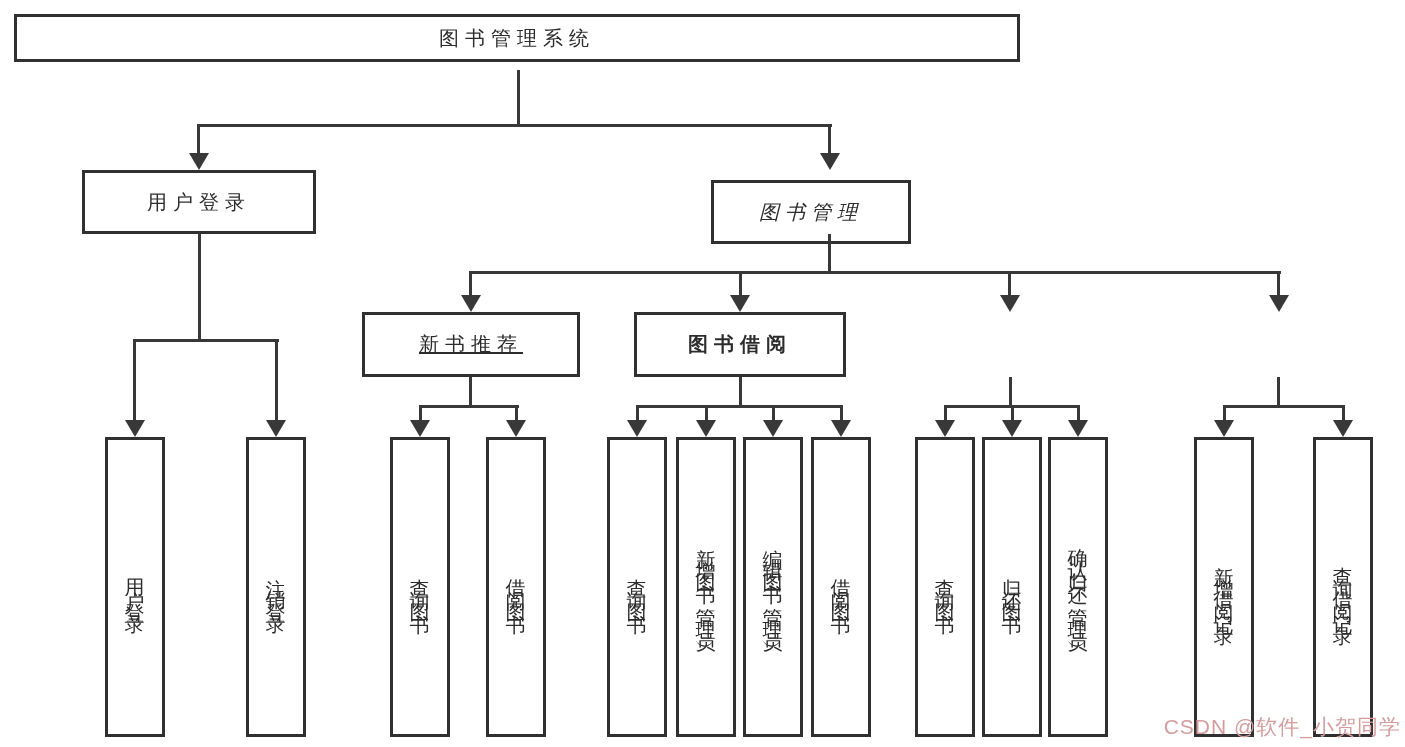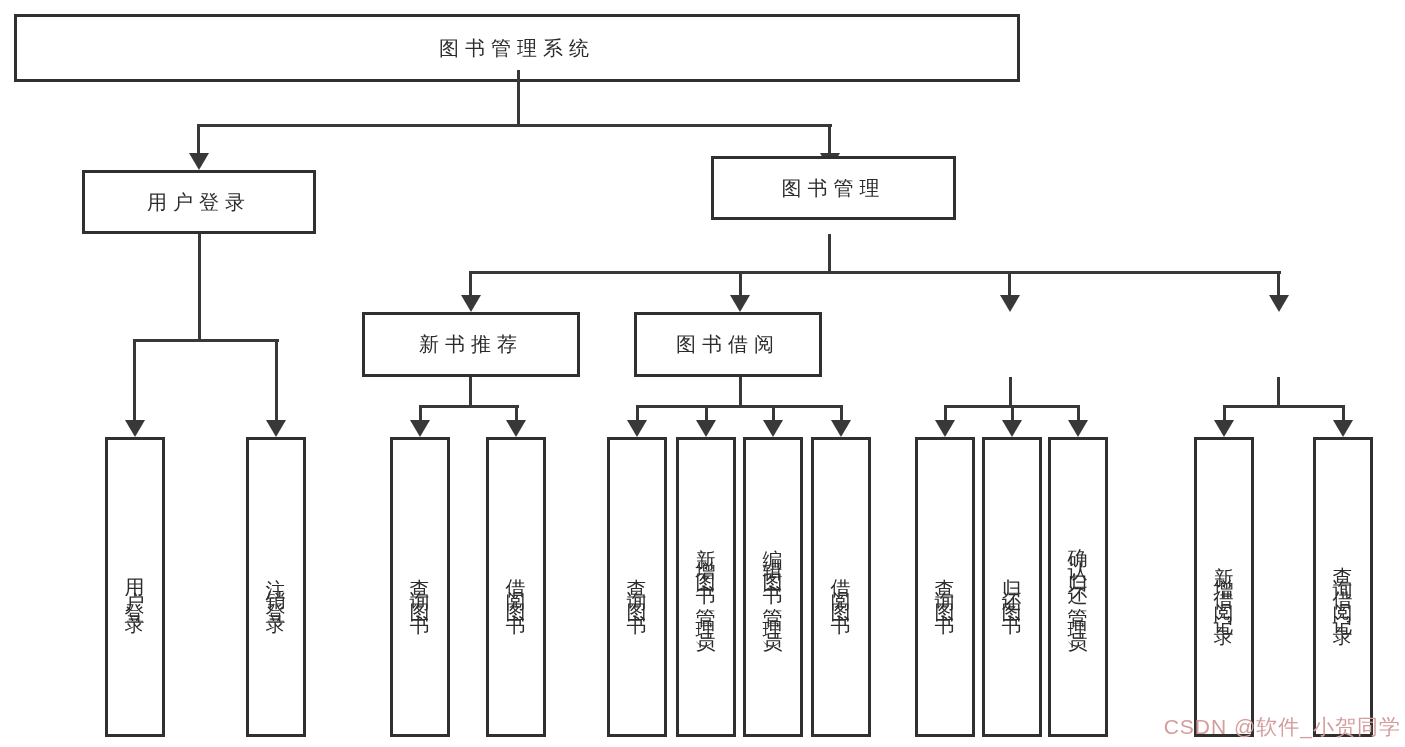--- a/index.html
+++ b/index.html
@@ -39,25 +39,25 @@
   .hline{height:3px;}
   .vline{width:3px;}
   .arrow{
     position:absolute;
     width:0;height:0;
     border-left:10px solid transparent;
     border-right:10px solid transparent;
     border-top:17px solid #383838;
   }
   
-  #root          {left:14px;  top:14px;  width:1006px;height:68px;}
+  #root          {left:14px;  top:14px;  width:1006px;height:48px;}
   #n-user-login  {left:82px;  top:170px; width:234px; height:64px;}
-  #n-book-mgmt   {left:711px; top:156px; width:245px; height:64px;}
-  #n-new-book    {left:362px; top:312px; width:218px; height:65px;}
-  #n-book-borrow {left:634px; top:312px; width:188px; height:65px;}
+  #n-book-mgmt   {left:711px; top:180px; width:200px; height:64px;font-style:italic;}
+  #n-new-book    {left:362px; top:312px; width:218px; height:65px;text-decoration:underline;}
+  #n-book-borrow {left:634px; top:312px; width:212px; height:65px;font-weight:bold;}
   #n-cur-borrow  {left:903px; top:312px; width:215px; height:65px;}
   #n-borrow-rec  {left:1174px;top:312px; width:208px; height:65px;}
   #lf-user-login {left:105px;}
   #lf-logout     {left:246px;}
   #lf-nb-query   {left:390px;}
   #lf-nb-borrow  {left:486px;}
   #lf-bb-query   {left:607px;}
   #lf-bb-add     {left:676px;}
   #lf-bb-edit    {left:743px;}
   #lf-bb-borrow  {left:811px;}

